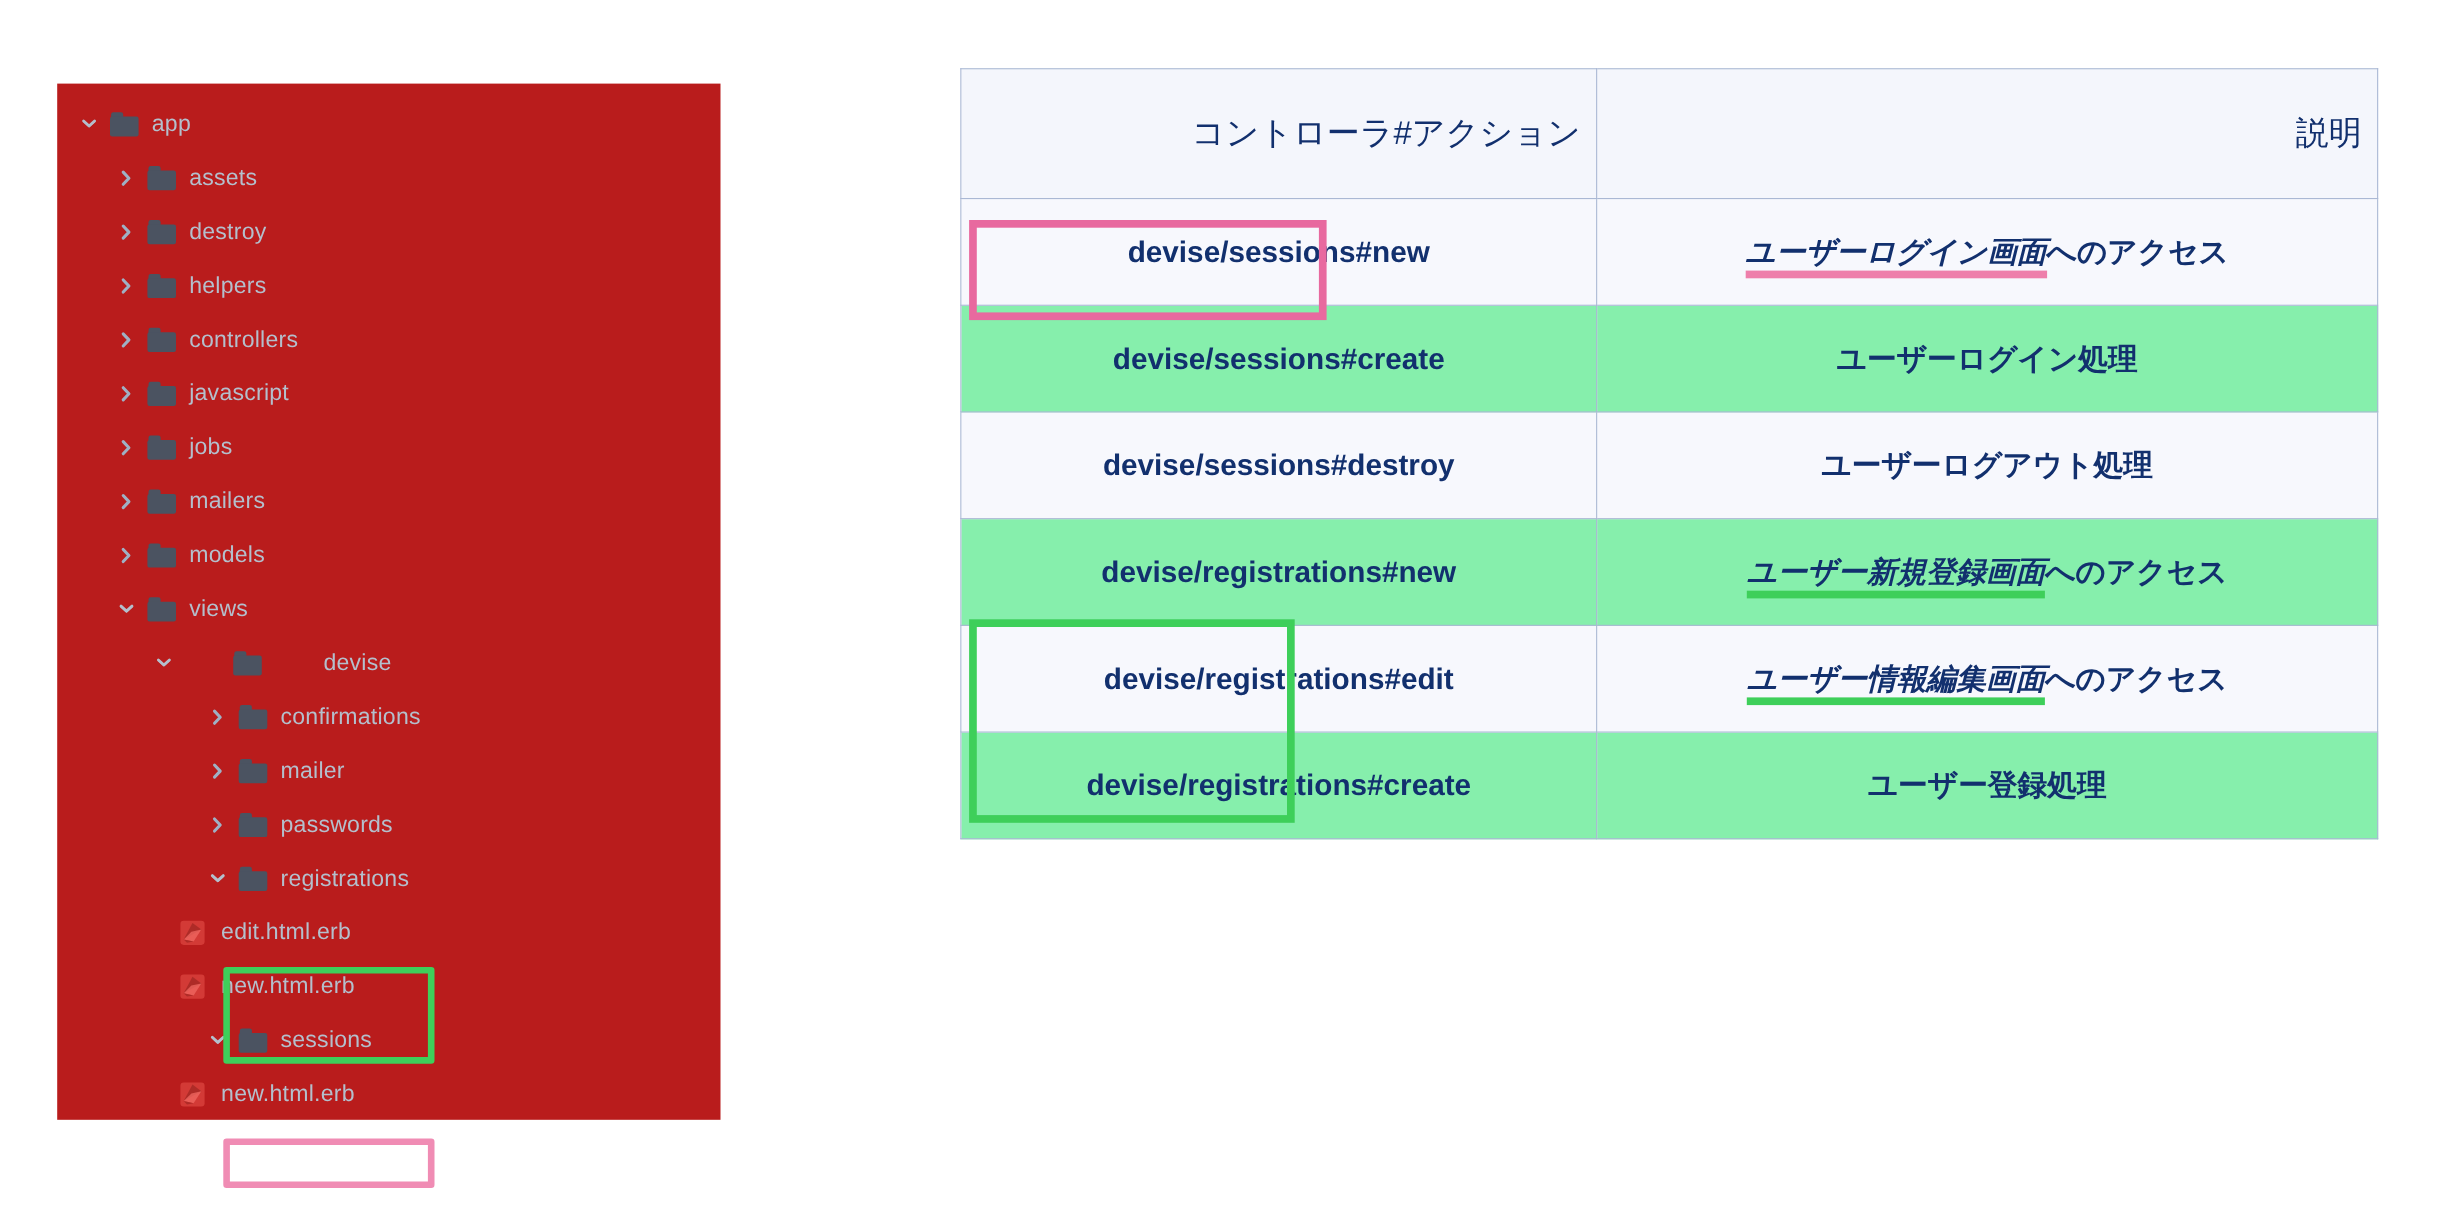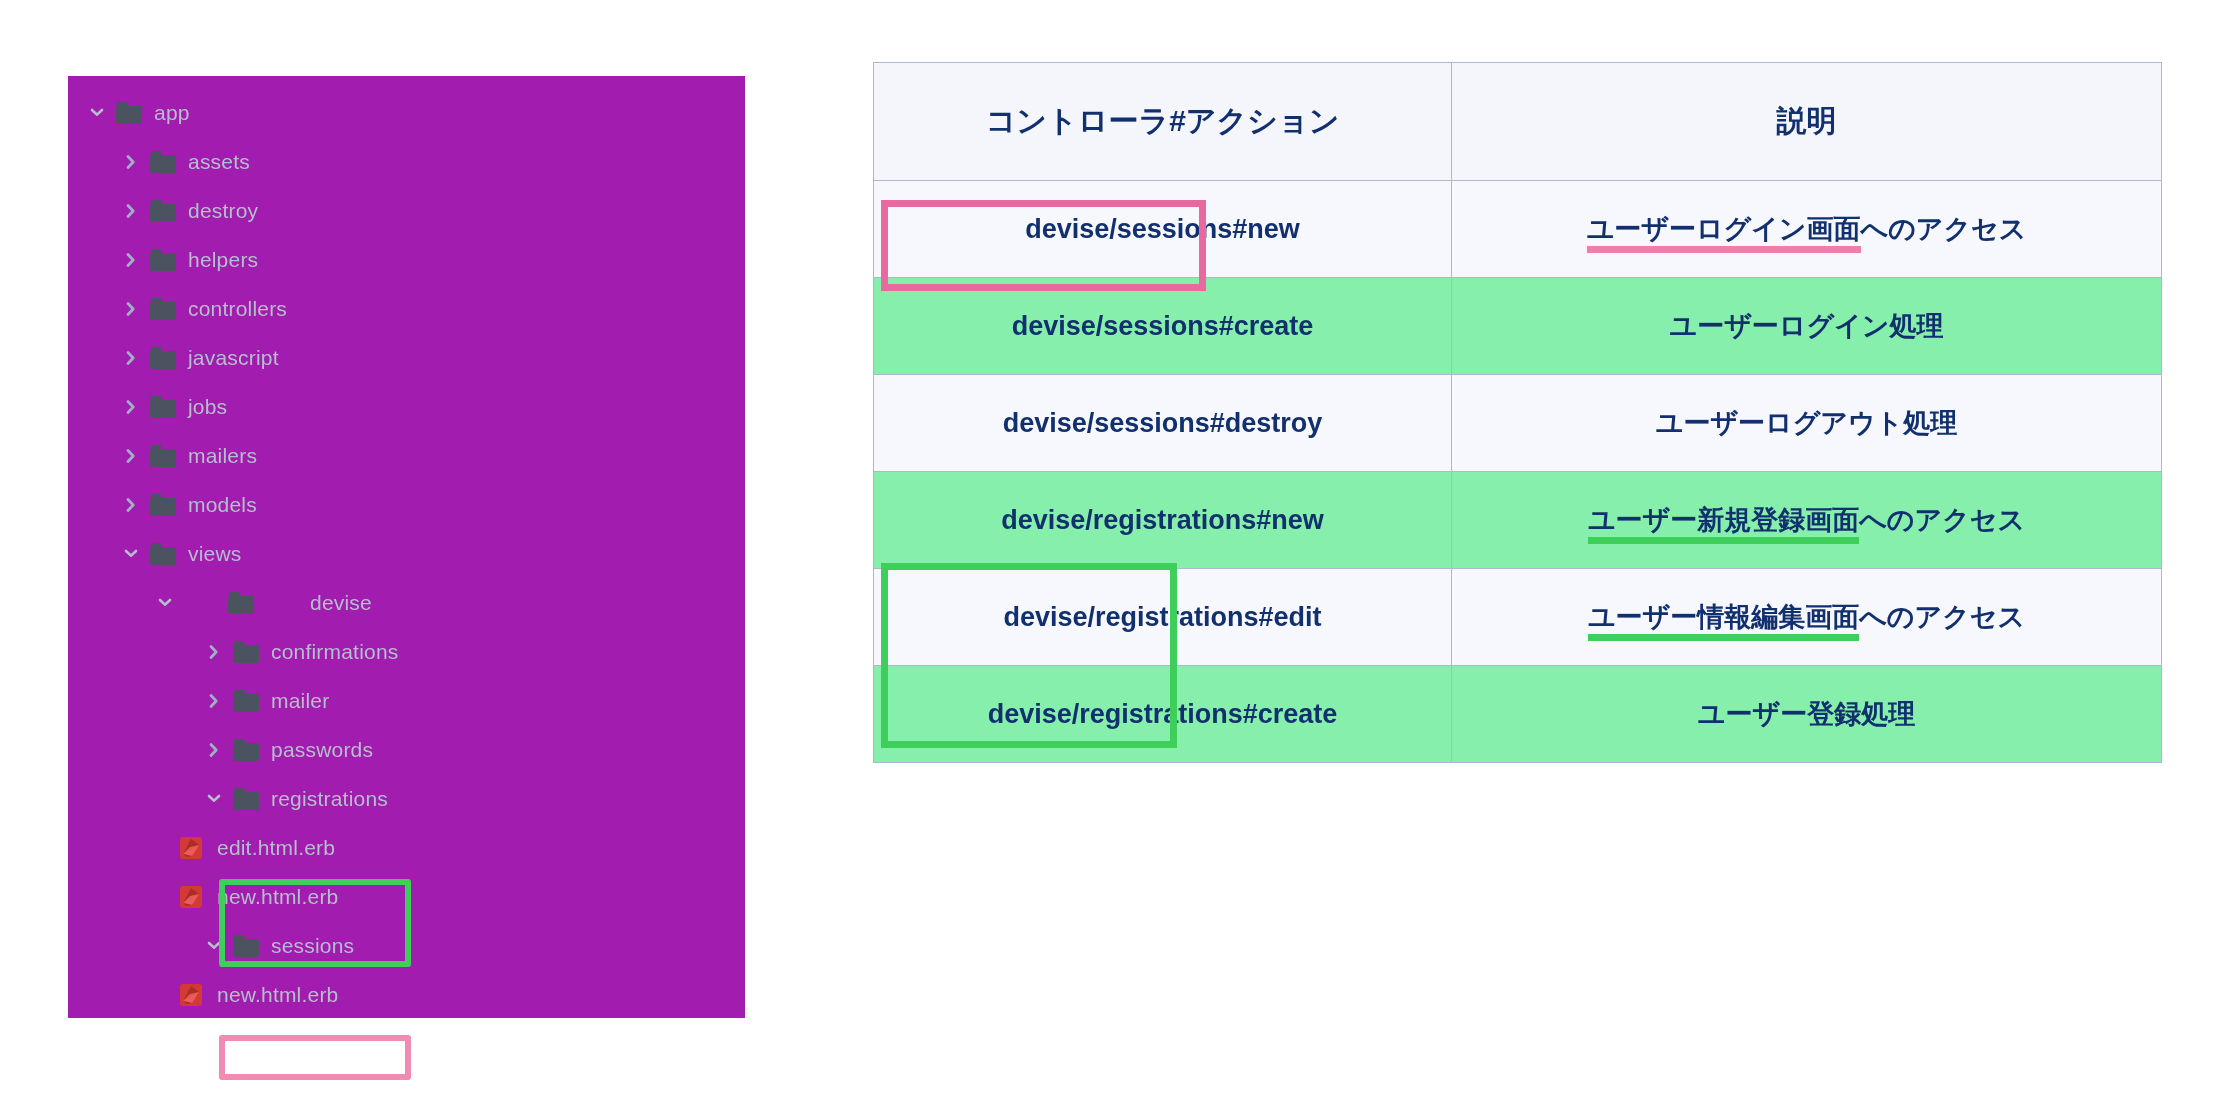--- a/index.html
+++ b/index.html
@@ -11,25 +11,25 @@
     width: 2240px;
     height: 1096px;
     position: relative;
     font-family: "Liberation Sans", "DejaVu Sans", sans-serif;
     overflow: hidden;
   }
 
   
   #file-tree-panel {
     position: absolute;
-    left: 68px;
+    left: 52px;
     top: 76px;
-    width: 677px;
+    width: 603px;
     height: 942px;
-    background: #a21caf;
+    background: #b91c1c;
     box-sizing: border-box;
     padding: 12px 0 0 0;
   }
   .tree-row {
     position: relative;
     height: 49px;
     display: flex;
     align-items: center;
     box-sizing: border-box;
   }
@@ -127,40 +127,42 @@
     border: 1px solid #aab8d4;
     color: #12306e;
     text-align: center;
     vertical-align: middle;
     padding: 10px 14px;
     box-sizing: border-box;
   }
   table.routes th {
     background: #f4f6fc;
     font-size: 30px;
-    font-weight: bold;
+    font-weight: normal;
     height: 118px;
+    text-align: right;
   }
   table.routes td {
     font-size: 27px;
     font-weight: bold;
     height: 97px;
     background: #86efac;
   }
   table.routes tbody tr:nth-child(odd) td {
     background: #f7f8fd;
   }
   .col-action { width: 578px; }
   .col-desc   { width: 710px; }
 
   .desc-cell .underlined {
     background-repeat: no-repeat;
     background-position: 0 1.18em;
     background-size: 100% 7px;
     padding-bottom: 16px;
+    font-style: italic;
   }
   .desc-cell .u-pink {
     background-image: linear-gradient(#ee7fab, #ee7fab);
   }
   .desc-cell .u-green {
     background-image: linear-gradient(#3ecf5a, #3ecf5a);
   }
 
   
   #table-highlight-pink {

